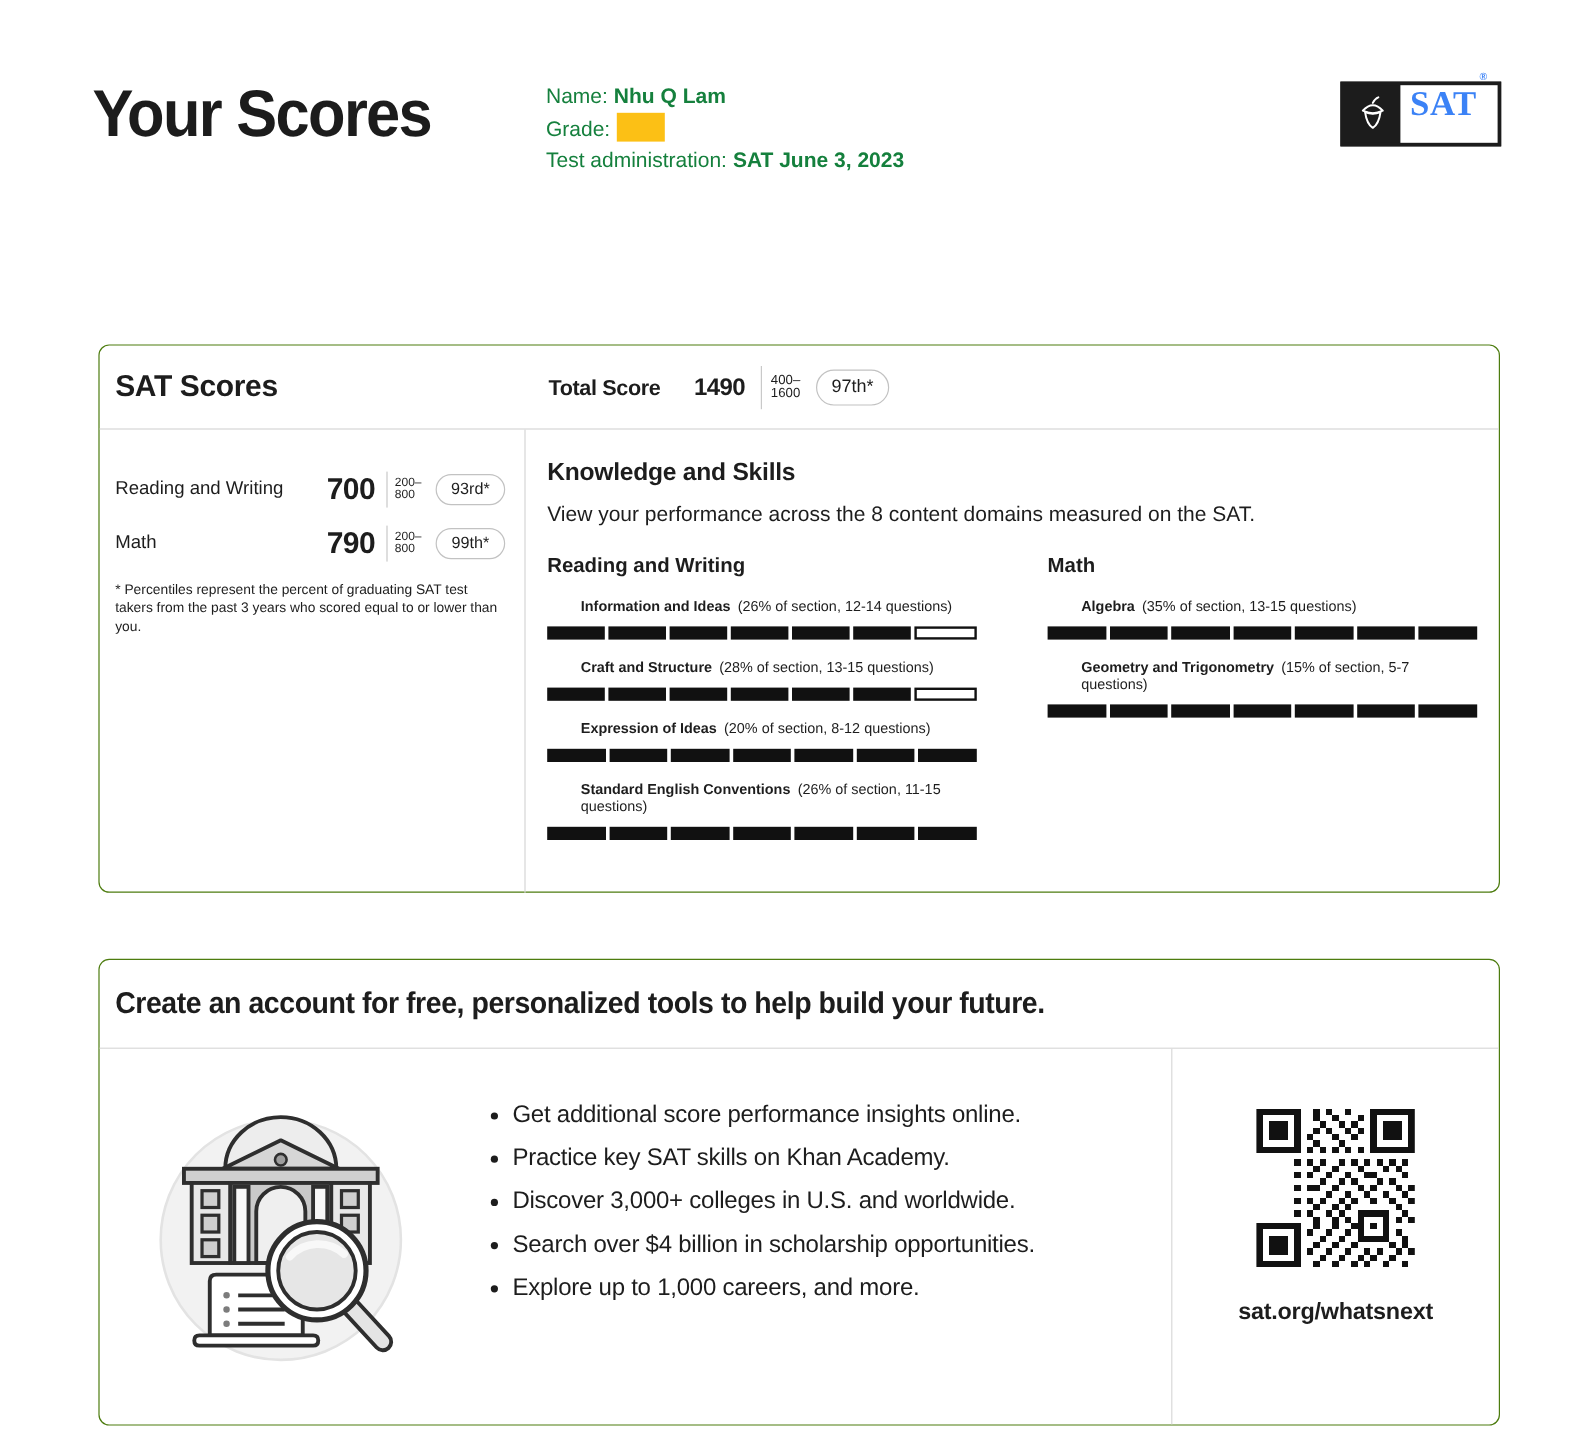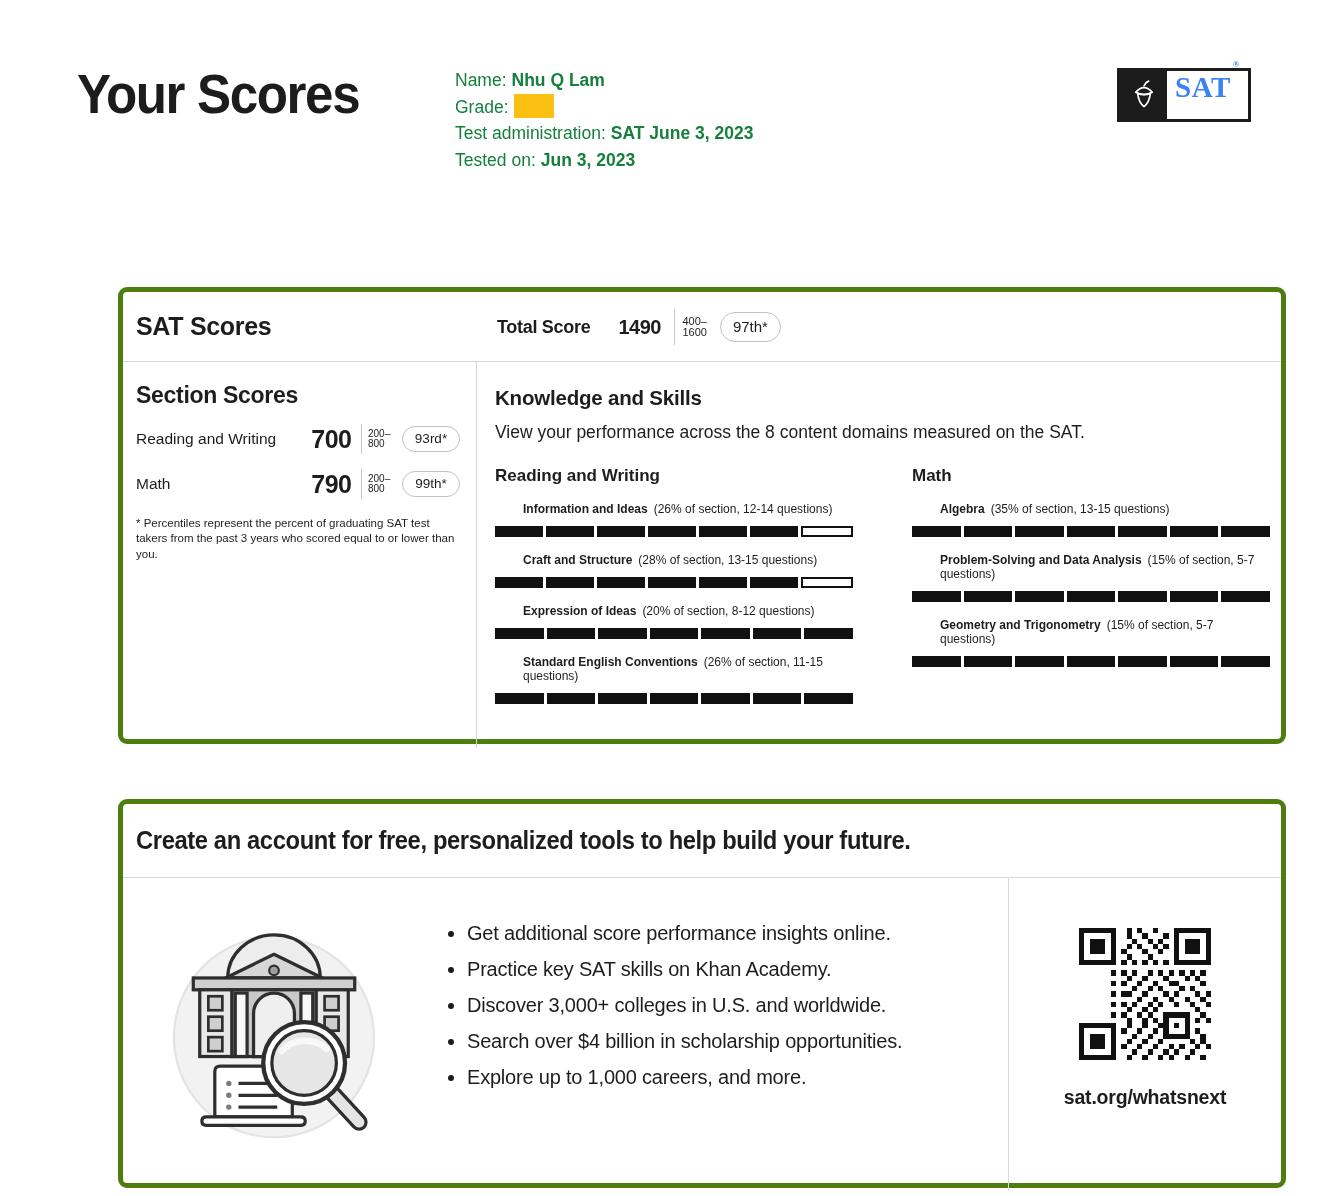--- a/index.html
+++ b/index.html
@@ -16,21 +16,21 @@
   .grade-box { display:inline-block; width:40px; height:24px; vertical-align:middle; margin-top:-3px; }
 
   .sat-logo { position:absolute; left:1117px; top:68px; width:134px; height:54px; display:flex;
     border:3px solid #1c1c1c; background:#1c1c1c; }
   .sat-logo .acorn-wrap { width:47px; display:flex; align-items:center; justify-content:center; background:#1c1c1c; }
   .sat-logo .sat-text { flex:1; background:#fff; display:flex; justify-content:center;
     font-family:"Liberation Serif","DejaVu Serif",serif; font-weight:700; font-size:29px; color:#3b82f6; letter-spacing:0.5px; }
   .sat-text sup { font-size:9px; margin-left:2px; margin-top:-12px; }
 
   
-  .card { position:absolute; left:82px; width:1168px; border:5px solid #4d7c0f; border-radius:9px; background:#fff;margin-left:36px; }
+  .card { position:absolute; left:82px; width:1168px; border:1px solid #4d7c0f; border-radius:9px; background:#fff; }
   #scores-card { top:287px; height:457px; }
   #promo-card { top:799px; height:389px; }
 
   .card1-header { height:70px; border-bottom:1px solid #d6d6d6; display:flex; align-items:center;
     padding-left:13px; position:relative; }
   .card-title { font-size:25px; font-weight:700; letter-spacing:-0.3px; }
 
   .total-group { position:absolute; left:374px; top:0; height:70px; display:flex; align-items:center; }
   .total-label { font-size:18px; font-weight:700; letter-spacing:-0.3px; }
   .total-value { font-size:20px; font-weight:700; margin-left:28px; letter-spacing:-0.5px; }
@@ -88,23 +88,20 @@
   <div class="info-block">
     <div class="info-line">
       <span class="lbl">Name:</span><span class="val">Nhu Q Lam</span>
     </div>
     <div class="info-line">
       <span class="lbl">Grade:</span><span class="grade-box" style="background:#FCC015"></span>
     </div>
     <div class="info-line">
       <span class="lbl">Test administration:</span><span class="val">SAT June 3, 2023</span>
     </div>
-    <div class="info-line">
-      <span class="lbl">Tested on:</span><span class="val">Jun 3, 2023</span>
-    </div>
   </div>
 
   <div class="sat-logo">
     <span class="acorn-wrap">
       <svg width="24" height="30" viewBox="0 0 26 32" fill="none">
         <path d="M13 6 q2 -4 5 -5" stroke="#ffffff" stroke-width="1.8" stroke-linecap="round"></path>
         <path d="M4 13 Q13 3 22 13 Q13 17.5 4 13 Z" stroke="#ffffff" stroke-width="1.8" fill="none" stroke-linejoin="round"></path>
         <path d="M6 14 Q7.5 25 13 28.5 Q18.5 25 20 14 Q13 17.5 6 14 Z" stroke="#ffffff" stroke-width="1.8" fill="none" stroke-linejoin="round"></path>
       </svg>
     </span>
@@ -125,21 +122,20 @@
           <div>400–</div>
           <div>1600</div>
         </span>
         <span class="pill">97th*</span>
       </div>
     </div>
 
     <div class="card1-body">
 
       <div class="left-col">
-        <div class="section-title">Section Scores</div>
 
         <div class="score-row">
           <span class="s-label">Reading and Writing</span>
           <span class="s-value">700</span>
           <span class="s-div"></span>
           <span class="s-range">
             <div>200–</div>
             <div>800</div>
           </span>
           <span class="s-pill">93rd*</span>
@@ -231,32 +227,20 @@
                   <span class="seg filled"></span>
                   <span class="seg filled"></span>
                   <span class="seg filled"></span>
                   <span class="seg filled"></span>
                   <span class="seg filled"></span>
                   <span class="seg filled"></span>
                 </div>
             </div>
 
 
-            <div class="domain">
-              <div class="d-head"><span class="d-name">Problem-Solving and Data Analysis</span><span class="d-detail">(15% of section, 5-7 questions)</span></div>
-              <div class="bar">
-                  <span class="seg filled"></span>
-                  <span class="seg filled"></span>
-                  <span class="seg filled"></span>
-                  <span class="seg filled"></span>
-                  <span class="seg filled"></span>
-                  <span class="seg filled"></span>
-                  <span class="seg filled"></span>
-                </div>
-            </div>
 
             <div class="domain">
               <div class="d-head"><span class="d-name">Geometry and Trigonometry</span><span class="d-detail">(15% of section, 5-7 questions)</span></div>
               <div class="bar">
                   <span class="seg filled"></span>
                   <span class="seg filled"></span>
                   <span class="seg filled"></span>
                   <span class="seg filled"></span>
                   <span class="seg filled"></span>
                   <span class="seg filled"></span>

